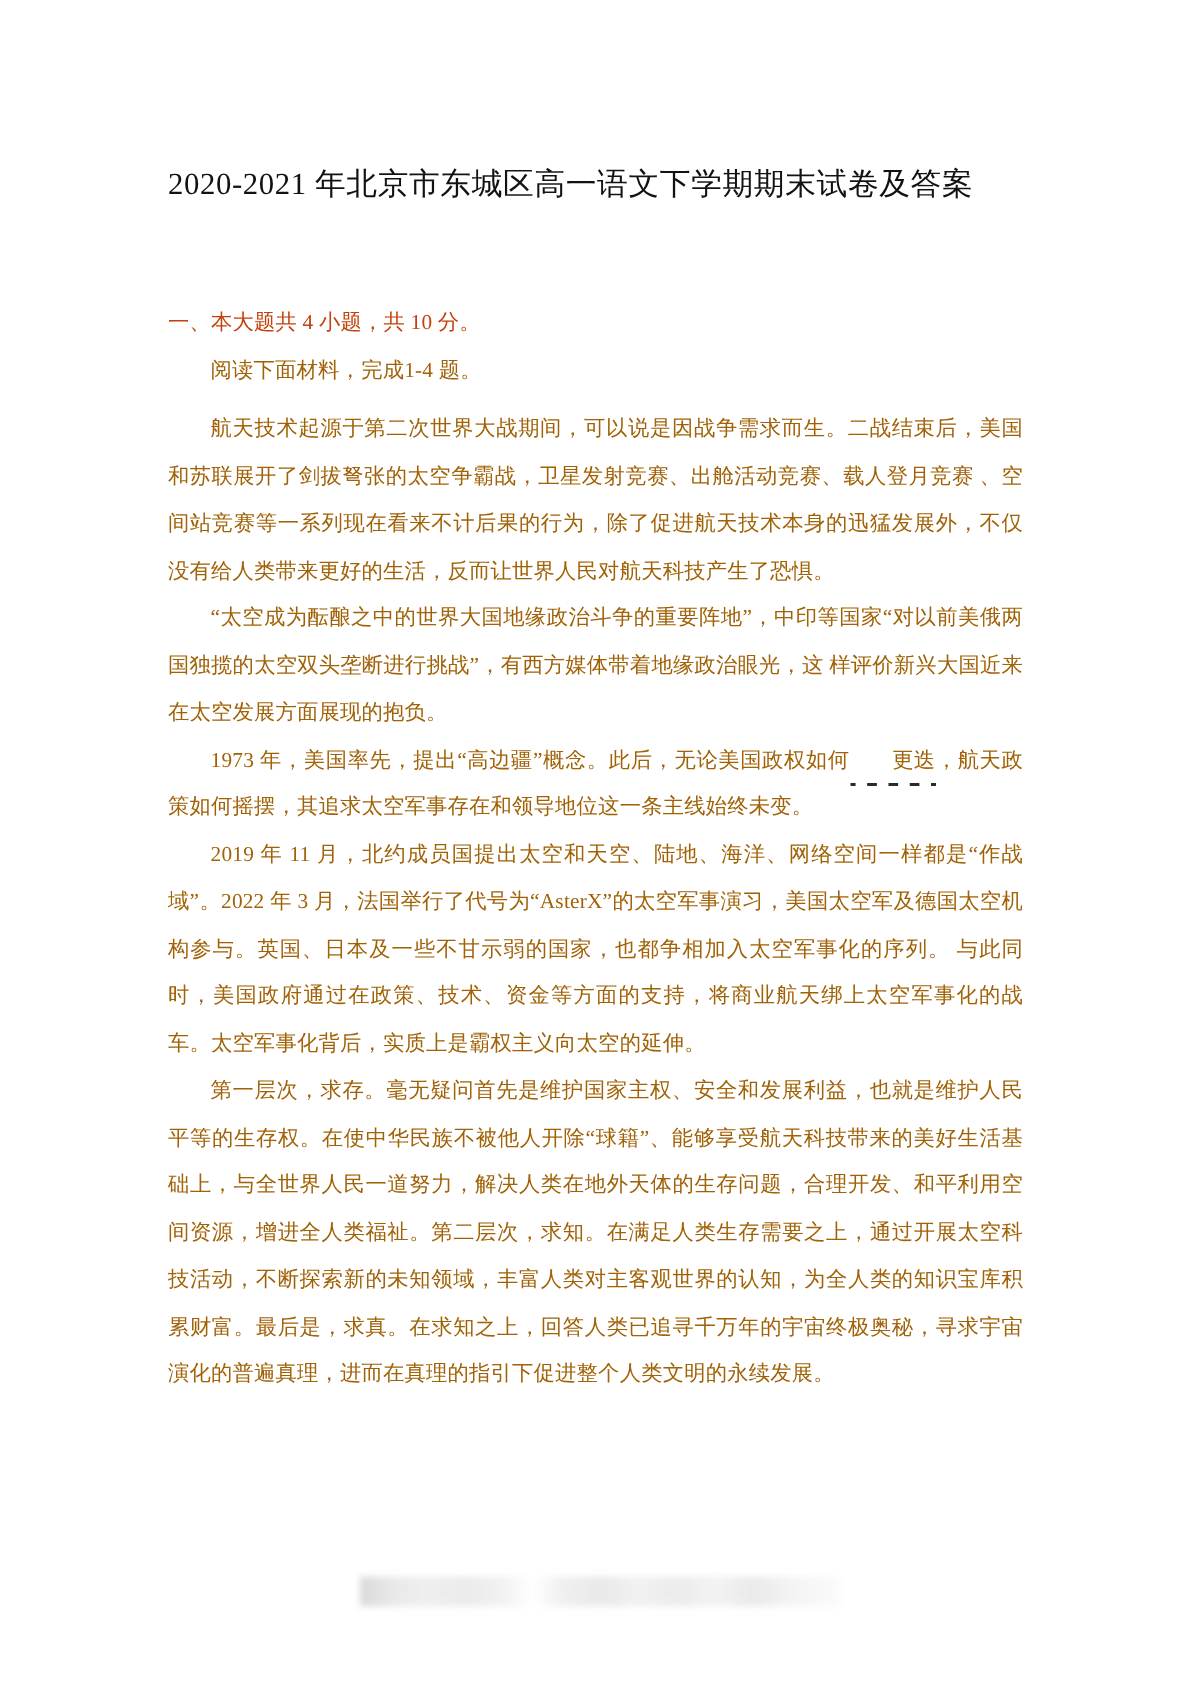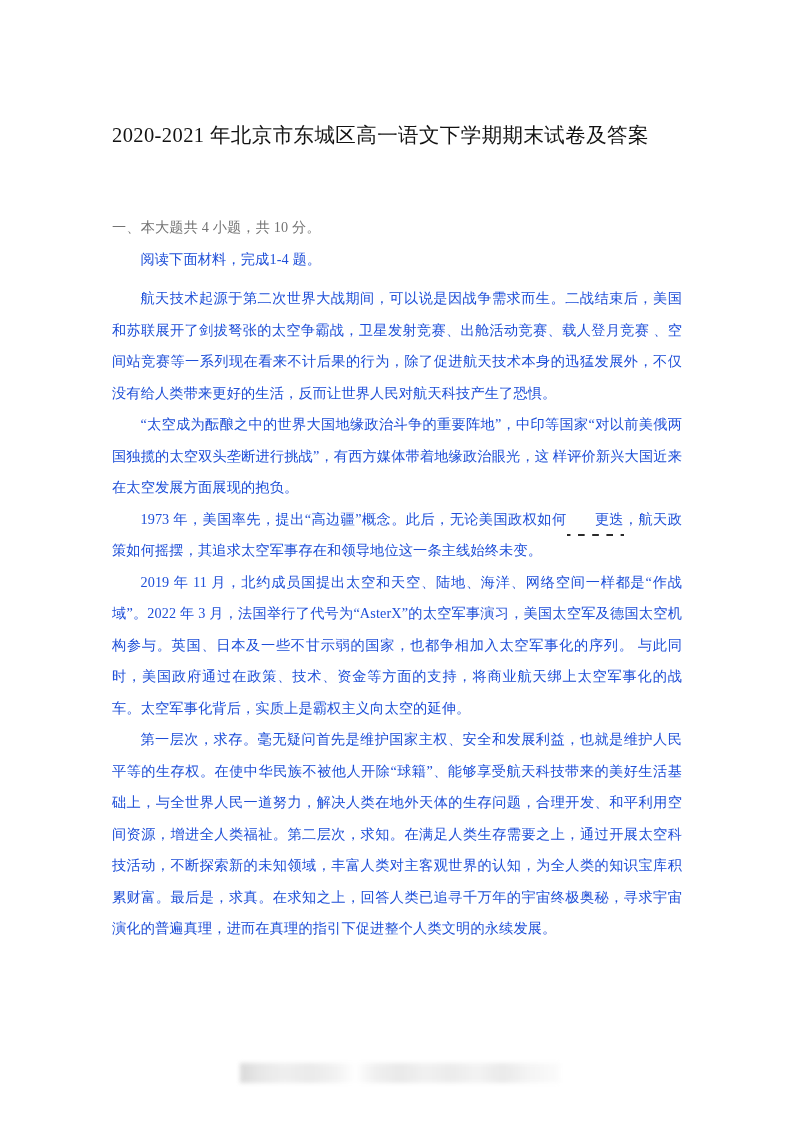--- a/index.html
+++ b/index.html
@@ -12,21 +12,21 @@
     height: 1122px;
     position: relative;
     font-family: "Liberation Serif", "DejaVu Serif", serif;
     color: #1d1d1d;
     overflow: hidden;
   }
 
   .page {
     position: absolute;
     left: 0;
-    top: 12px;
+    top: 0;
     width: 793px;
     height: 1108px;
     background: #ffffff;
   }
 
   
   .doc-title {
     position: absolute;
     left: 112px;
     top: 92px;
@@ -47,33 +47,33 @@
     width: 570px;
   }
 
   p.para {
     margin: 0;
     font-size: 14.2px;
     line-height: 31.5px;
     text-align: justify;
     text-justify: inter-ideograph;
     letter-spacing: 0.15px;
-    color: #1d4ed8;
+    color: #a16207;
   }
 
   p.indent {
     text-indent: 2em;
   }
 
   p.section-head {
     margin: 0;
     font-size: 14.2px;
     line-height: 31.5px;
     letter-spacing: 0.15px;
-    color: #737373;
+    color: #c2410c;
   }
 
   p.centered {
     margin: 0;
     font-size: 14.2px;
     line-height: 31.5px;
     text-align: center;
     letter-spacing: 0.15px;
     color: #1f1f1f;
   }

